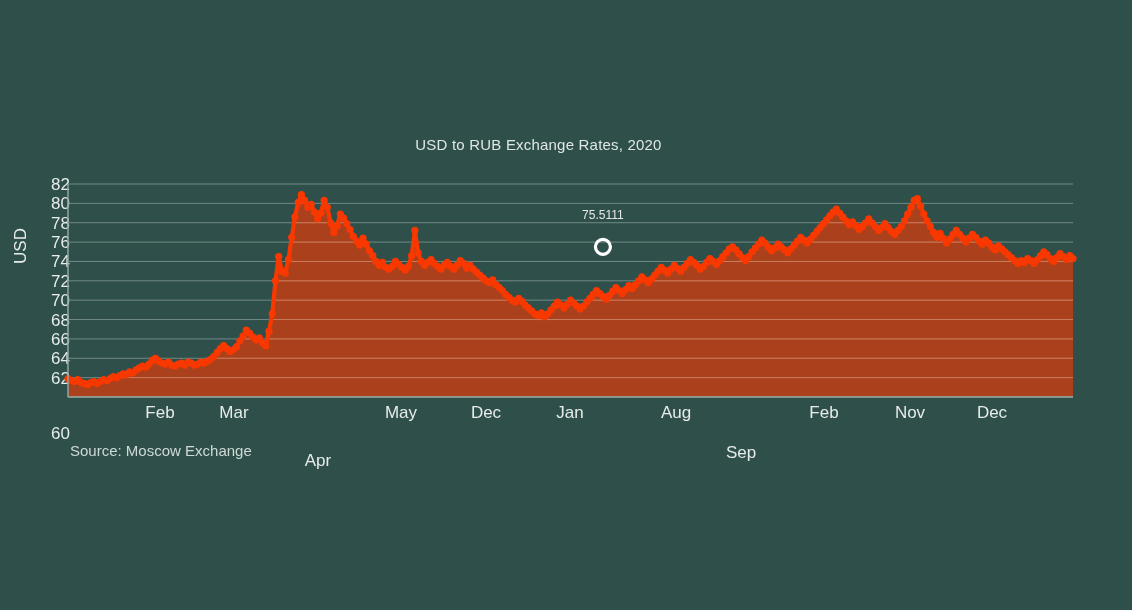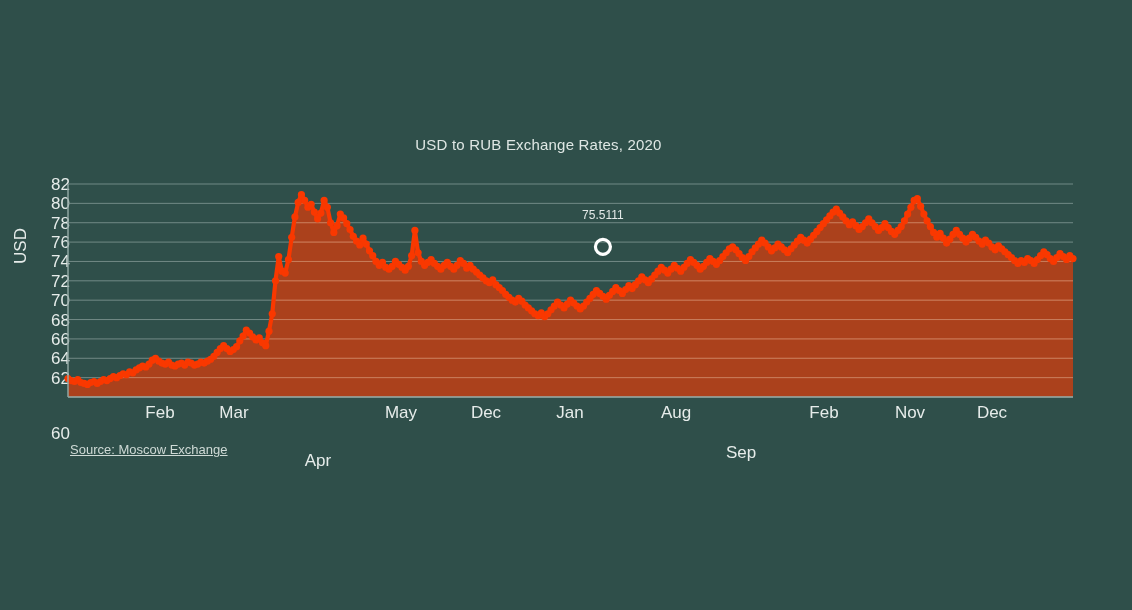--- a/index.html
+++ b/index.html
@@ -68,22 +68,21 @@
     transform: translateX(-50%);
     color: #e6ecea;
     font-size: 17px;
     top: 403px;
   }
   #source {
     position: absolute;
     left: 70px;
     top: 442px;
     color: #cfdad6;
-    font-size: 13px;
-    text-decoration: underline;
+    font-size: 15px;
   }
   #annotation-label {
     position: absolute;
     color: #e4eae8;
     font-size: 12px;
     transform: translateX(-50%);
     white-space: nowrap;
   }
 </style>
 </head>

